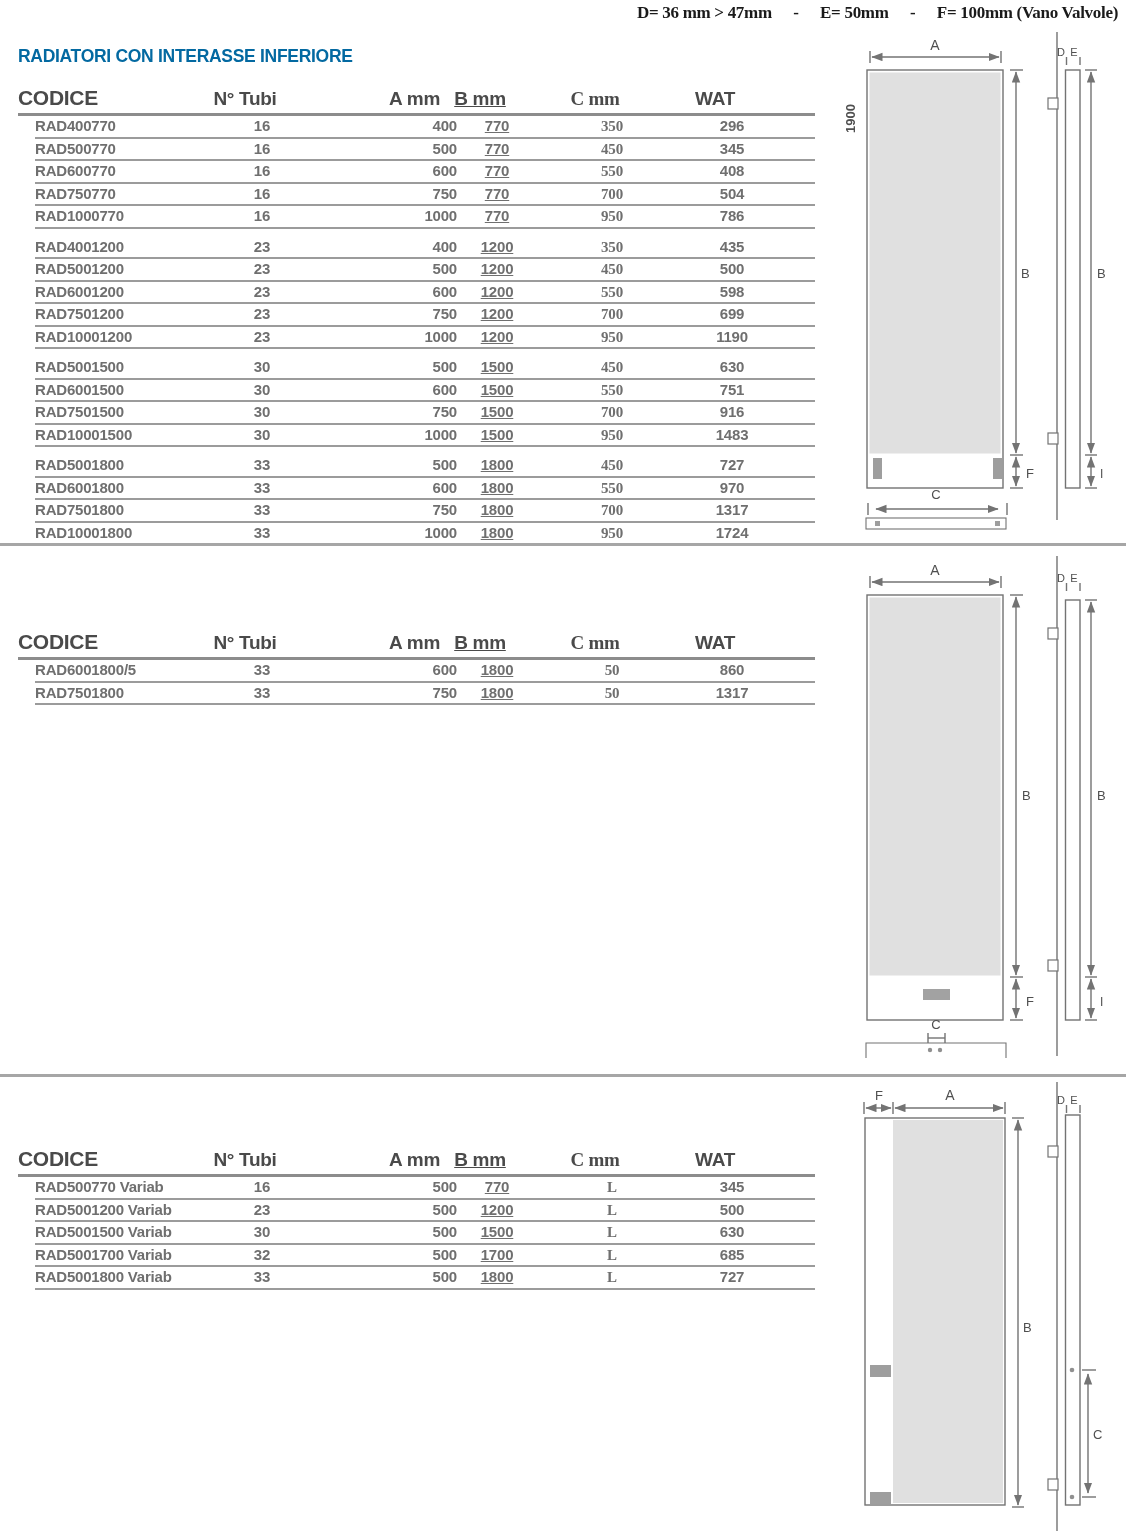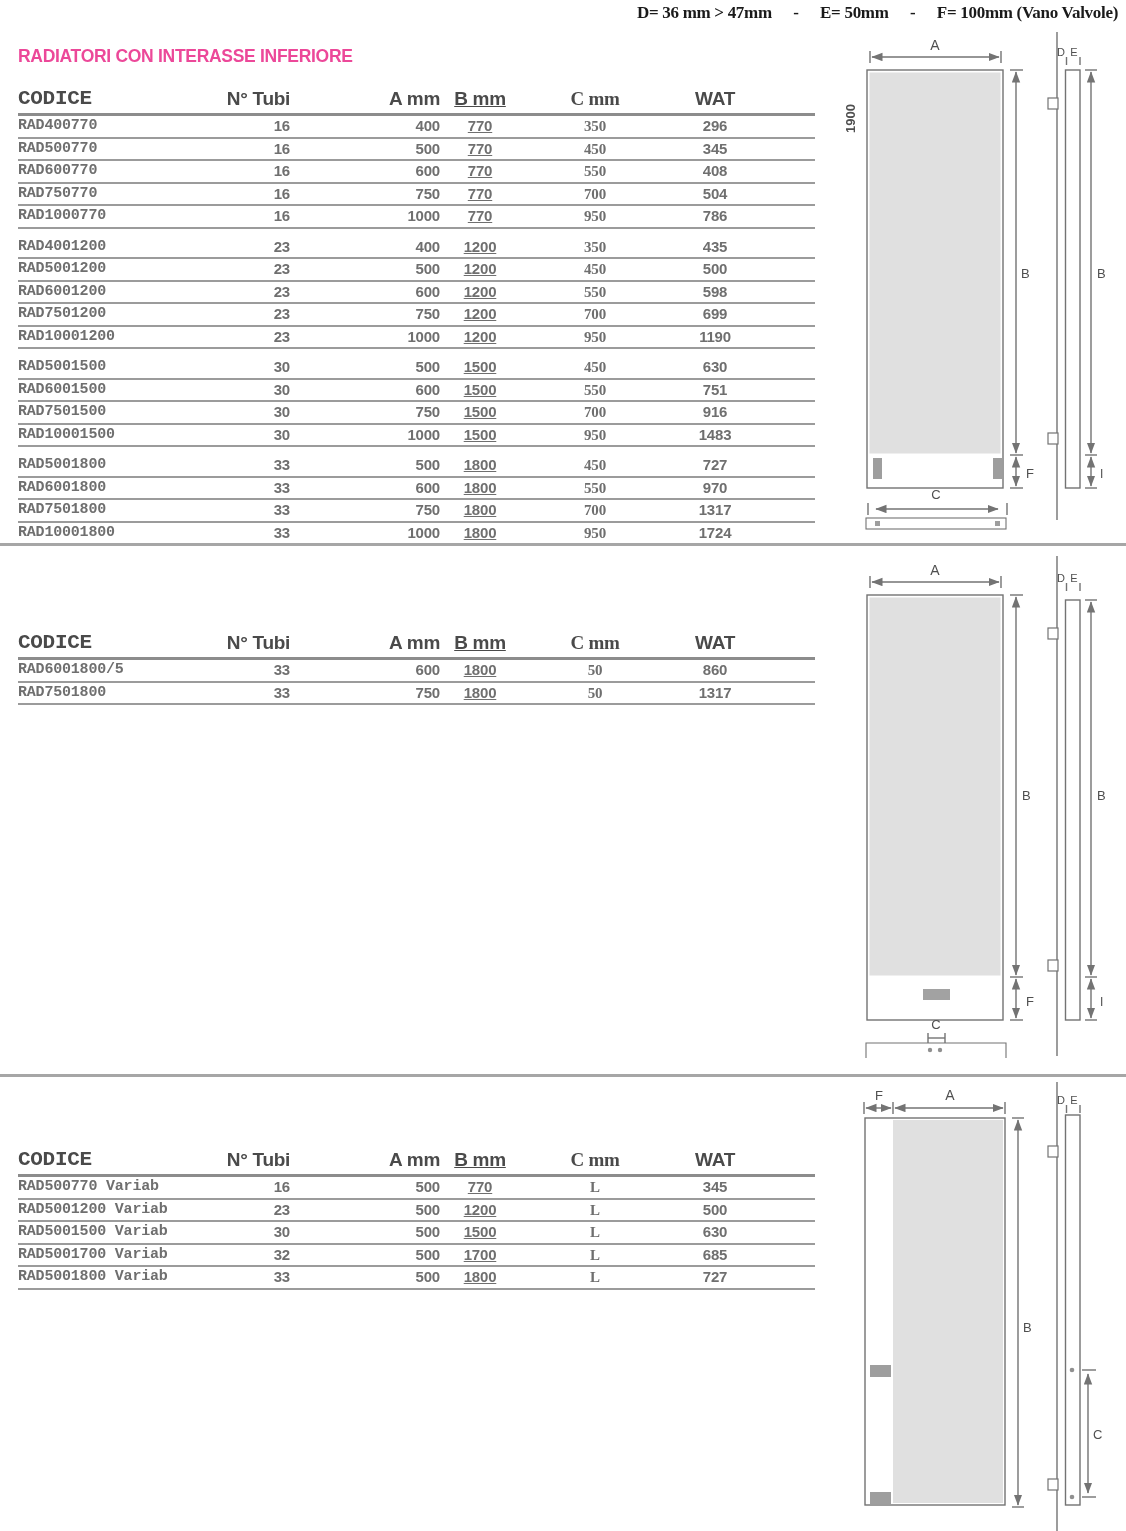--- a/index.html
+++ b/index.html
@@ -9,43 +9,43 @@
   }
   
   .legend{
     position:absolute;top:3px;left:637px;right:8px;
     display:flex;justify-content:space-between;align-items:baseline;
     font-size:17px;font-weight:700;color:#1a1a1a;letter-spacing:-0.3px;font-family:Liberation Serif, serif;
   }
   .legend .sep{font-weight:700;}
   
   .section-title{
-    position:absolute;left:18px;font-size:17.5px;font-weight:800;color:#ec4899;
+    position:absolute;left:18px;font-size:17.5px;font-weight:800;color:#0369a1;
     letter-spacing:-0.3px;white-space:nowrap;
   }
   
   .table{position:absolute;left:18px;width:797px;}
   .thead{
     display:flex;align-items:flex-end;height:30px;padding-bottom:3px;
     border-bottom:3px solid #8c8c8c;
   }
   .tcell{box-sizing:border-box;}
-  .c0{width:182px;text-align:left;font-family:Liberation Mono, monospace;}
-  .c1{width:90px;text-align:right;}
+  .c0{width:182px;text-align:left;}
+  .c1{width:90px;text-align:center;}
   .c2{width:150px;text-align:right;}
   .c3{width:80px;text-align:center;text-decoration:underline;}
   .c4{width:150px;text-align:center;font-family:Liberation Serif, serif;}
   .c5{width:90px;text-align:center;}
   .thead .tcell{font-size:19px;font-weight:700;color:#4a4a4a;letter-spacing:-0.3px;}
   .thead .c0{font-size:21px;}
   .tgroup{}
   .tgroup + .tgroup{margin-top:8px;}
   .trow{
     display:flex;height:22.5px;box-sizing:border-box;
-    border-bottom:2px solid #9b9b9b;align-items:center;
+    border-bottom:2px solid #9b9b9b;align-items:center;margin-left:17px;
   }
   .trow .tcell{font-size:15px;font-weight:700;color:#6f6f6f;letter-spacing:-0.2px;line-height:20px;}
   
   .divider{position:absolute;left:0;width:1126px;height:3px;background:#a6a6a6;}
   
   .diag{position:absolute;}
   .diag text{font-family:"Liberation Sans",sans-serif;fill:#4f4f4f;}
 </style>
 </head>
 <body>

